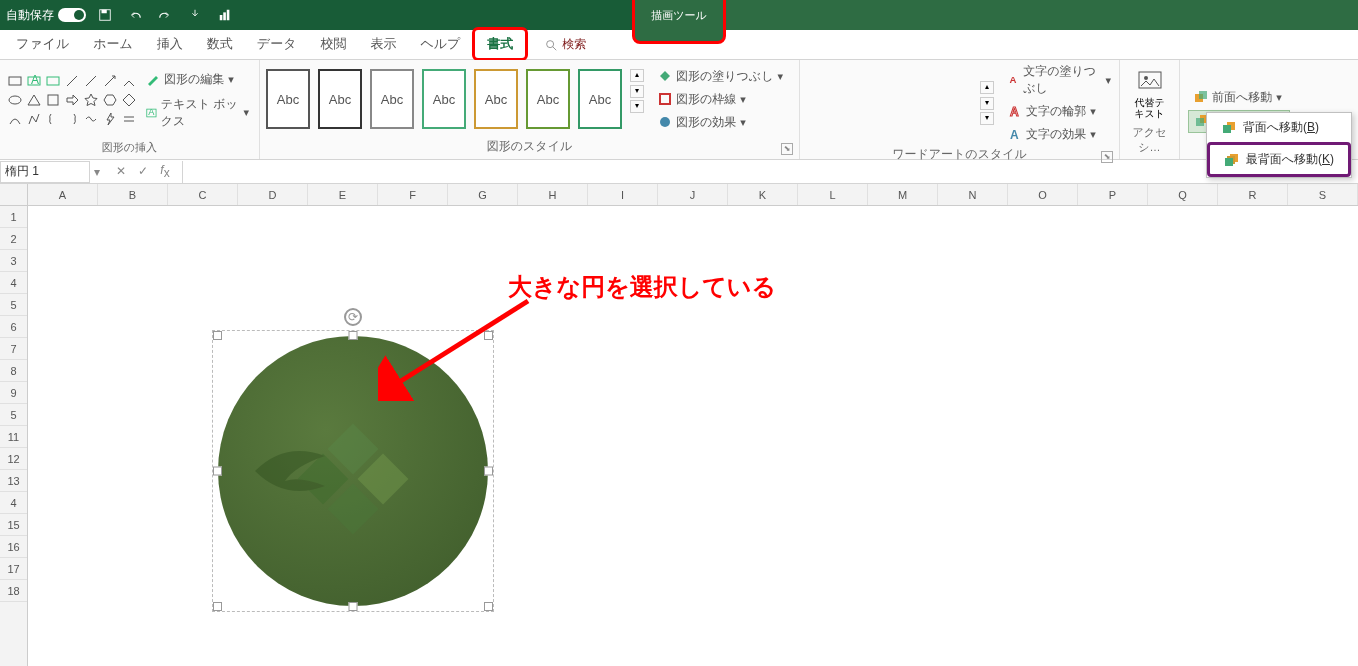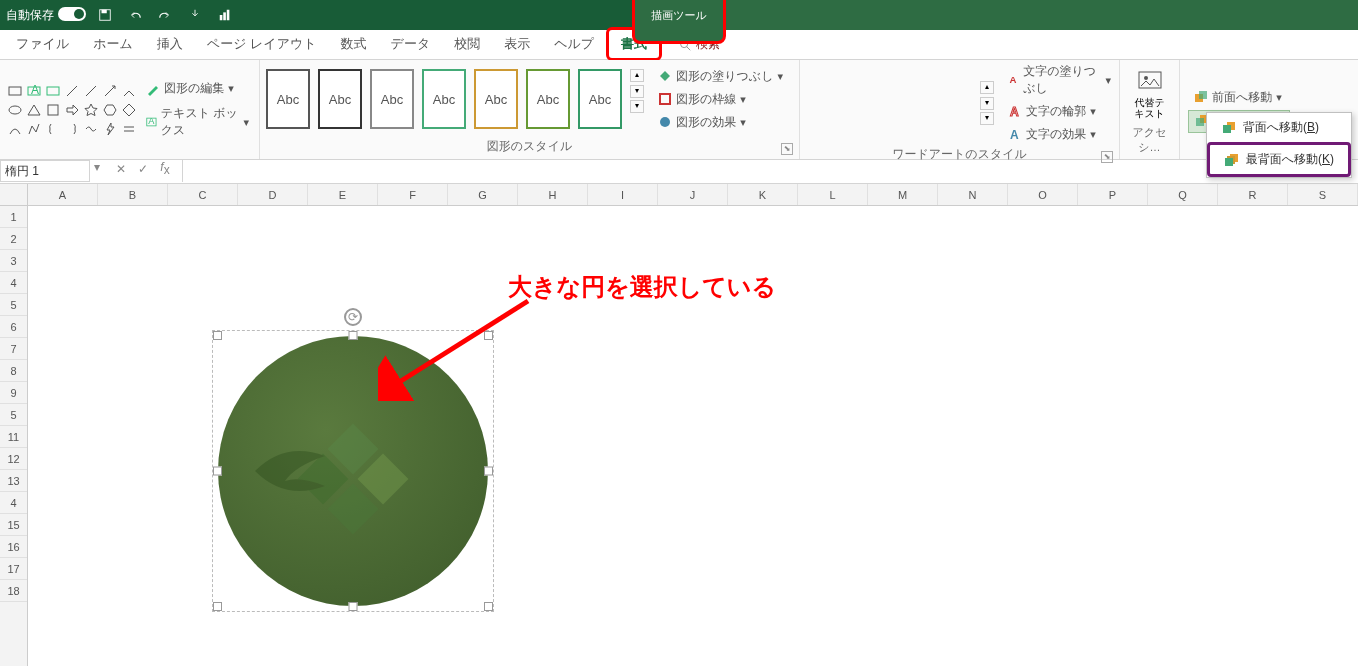--- a/index.html
+++ b/index.html
@@ -1,18 +1,18 @@
 <!DOCTYPE html>
 <html><head>
 <meta charset="utf-8">
 <style>
 *{box-sizing:border-box;margin:0;padding:0;font-family:"Yu Gothic UI","Meiryo",sans-serif;font-size:12px}
 body{width:1358px;height:666px;background:#fff;overflow:hidden;position:relative}
 .titlebar{height:30px;background:#185c37;display:flex;align-items:center;gap:8px;padding:0 6px;color:#fff}
-.autosave{display:flex;gap:4px;font-size:11px}
+.autosave{display:flex;align-items:center;gap:4px;font-size:11px}
 .autosave .switch{width:28px;height:14px;background:#fff;border-radius:7px;position:relative}
 .autosave .switch::after{content:"";position:absolute;width:10px;height:10px;background:#185c37;border-radius:50%;top:2px;right:2px}
 .qat-btn{width:22px;height:22px;display:flex;align-items:center;justify-content:center;color:#fff;cursor:pointer}
 .qat-btn svg{width:14px;height:14px}
 .titlebar-center{position:absolute;left:0;right:0;display:flex;justify-content:center;pointer-events:none}
 .tool-tab{background:#2e6c43;color:#fff;padding:18px 16px;font-size:11px;border:3px solid red;border-radius:8px;pointer-events:auto}
 .titlebar-green-ext{position:absolute;right:0;top:0;left:650px;height:30px;background:#2e6c43}
 .tabs{height:30px;display:flex;align-items:center;gap:0;border-bottom:1px solid #d4d4d4;padding:0 4px;background:#fff}
 .tab{padding:0 12px;height:32px;line-height:30px;color:#555;cursor:pointer;font-size:13px}
 .tab.active{color:#1a7243;border-bottom:3px solid #1a7243;font-weight:600}
@@ -36,21 +36,21 @@
 .wordart-gallery{display:flex;gap:8px;align-items:center}
 .wa{width:50px;height:50px;display:flex;align-items:center;justify-content:center;font-size:36px;font-weight:bold;font-family:"Times New Roman",serif;cursor:pointer}
 .alt-text{display:flex;flex-direction:column;align-items:center;justify-content:center;gap:2px;width:52px;cursor:pointer}
 .arrange{display:flex;flex-direction:column;gap:2px;padding:2px}
 .arrange .abtn{display:flex;align-items:center;gap:4px;font-size:11px;color:#555;padding:2px 6px;cursor:pointer}
 .arrange .abtn.open{background:#d6e8d6;border:1px solid #9ac49a}
 .dropdown-menu{position:absolute;right:6px;top:112px;background:#fff;border:1px solid #c0c0c0;box-shadow:2px 2px 6px rgba(0,0,0,0.2);z-index:50}
 .dropdown-menu .mi{display:flex;align-items:center;gap:6px;padding:6px 14px;font-size:12px;color:#333;cursor:pointer;white-space:nowrap}
 .dropdown-menu .mi.hl{border:3px solid #701a75;border-radius:4px}
 .dropdown-menu .mi u{text-decoration:underline}
-.formula-bar{height:24px;display:flex;align-items:flex-start;border-bottom:1px solid #d4d4d4;background:#fff}
+.formula-bar{height:24px;display:flex;align-items:center;border-bottom:1px solid #d4d4d4;background:#fff}
 .namebox{width:90px;height:22px;border:1px solid #d4d4d4;padding:0 4px;font-size:12px;color:#333;background:#fff}
 .fx-controls{display:flex;align-items:center;gap:4px;padding:0 8px;color:#888}
 .fx-controls span{width:18px;text-align:center;cursor:pointer}
 .formula-input{flex:1;height:22px;border-left:1px solid #d4d4d4;padding:0 4px}
 .col-headers{height:22px;display:flex;background:#f3f3f3;border-bottom:1px solid #ccc}
 .rowhdr-space{width:28px;border-right:1px solid #ccc;background:#f3f3f3}
 .ch{width:70px;text-align:center;font-size:11px;color:#555;border-right:1px solid #e0e0e0;line-height:22px}
 .sheet{position:relative;display:flex;height:460px}
 .row-headers{width:28px;background:#f3f3f3;border-right:1px solid #ccc}
 .rh{height:22px;text-align:center;font-size:11px;color:#555;border-bottom:1px solid #e0e0e0;line-height:22px}
@@ -107,21 +107,20 @@
   <div class="titlebar-green-ext"></div>
   <div class="titlebar-center">
       <div class="tool-tab">描画ツール</div>
     </div>
 </div>
 
 <div class="tabs">
   <div class="tab">ファイル</div>
   <div class="tab">ホーム</div>
   <div class="tab">挿入</div>
-  <div class="tab">ページ レイアウト</div>
   <div class="tab">数式</div>
   <div class="tab">データ</div>
   <div class="tab">校閲</div>
   <div class="tab">表示</div>
   <div class="tab">ヘルプ</div>
   <div class="tab active active-box">書式</div>
   <div class="search">
     <svg width="14" height="14" viewBox="0 0 16 16">
         <circle cx="7" cy="7" r="4" fill="none" stroke="#888"></circle>
         <line x1="10" y1="10" x2="14" y2="14" stroke="#888"></line>
@@ -247,20 +246,21 @@
       <div class="shape-side">
         <div class="sbtn"><svg width="14" height="14" viewBox="0 0 14 14">
               <path d="M2 12L10 4l2 2-8 8z" fill="#3b7"></path>
             </svg><span>図形の編集</span> ▾</div>
         <div class="sbtn"><svg width="14" height="14" viewBox="0 0 14 14">
               <rect x="1" y="2" width="12" height="10" fill="none" stroke="#3b7"></rect>
               <text x="3" y="10" font-size="8" fill="#3b7">A</text>
             </svg><span>テキスト ボックス</span> ▾</div>
       </div>
     </div>
+    <div class="rgroup-label">図形の挿入</div>
   </div>
 
   <div class="rgroup" style="width:540px">
     <div class="rgroup-body">
       <div class="abc-gallery">
         <div class="abc" style="border:2px solid #555">Abc</div>
         <div class="abc" style="border:2px solid #333">Abc</div>
         <div class="abc" style="border:2px solid #888">Abc</div>
         <div class="abc" style="border:2px solid #4a7">Abc</div>
         <div class="abc" style="border:2px solid #c93">Abc</div>

